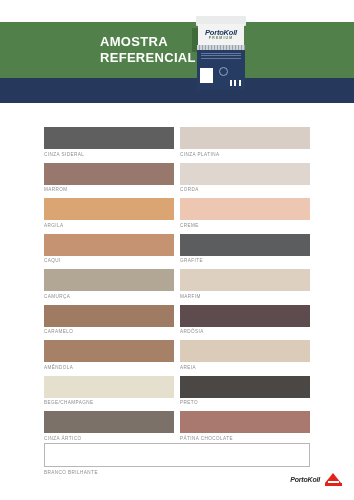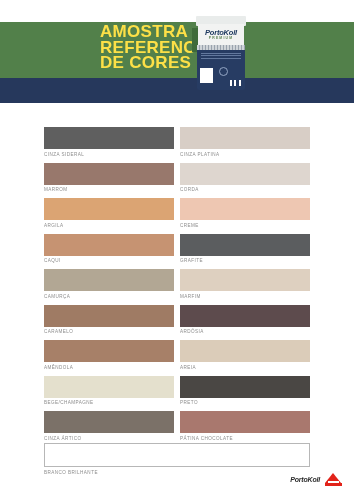--- a/index.html
+++ b/index.html
@@ -27,24 +27,24 @@
     left: 0;
     top: 22px;
     width: 354px;
     height: 56px;
     background: #52804a;
     overflow: hidden;
   }
   .header-title {
     position: absolute;
     left: 100px;
-    top: 2px;
-    color: #fde047;
-    font-weight: bold;
-    font-size: 17px;
+    top: 12px;
+    color: #ffffff;
+    font-weight: bold;
+    font-size: 13px;
     line-height: 15.5px;
     letter-spacing: 0.3px;
   }
   .header-title div { white-space: nowrap; }
 
   .subbar {
     position: absolute;
     left: 0;
     top: 78px;
     width: 354px;
@@ -248,21 +248,20 @@
 </style>
 </head>
 <body>
 
 <div class="page">
 
   <div class="header" style="background: rgb(82, 128, 74);">
     <div class="header-title">
       <div>AMOSTRA</div>
       <div>REFERENCIAL</div>
-      <div>DE CORES</div>
     </div>
   </div>
 
   <div class="subbar" style="background: rgb(38, 56, 92);"></div>
   <div class="subbar-label">EXTRAFINO</div>
 
   <div class="bag-wrap">
     <div class="bag-green-tab"></div>
     <div class="bag-top"></div>
     <div class="bag-upper"></div>

